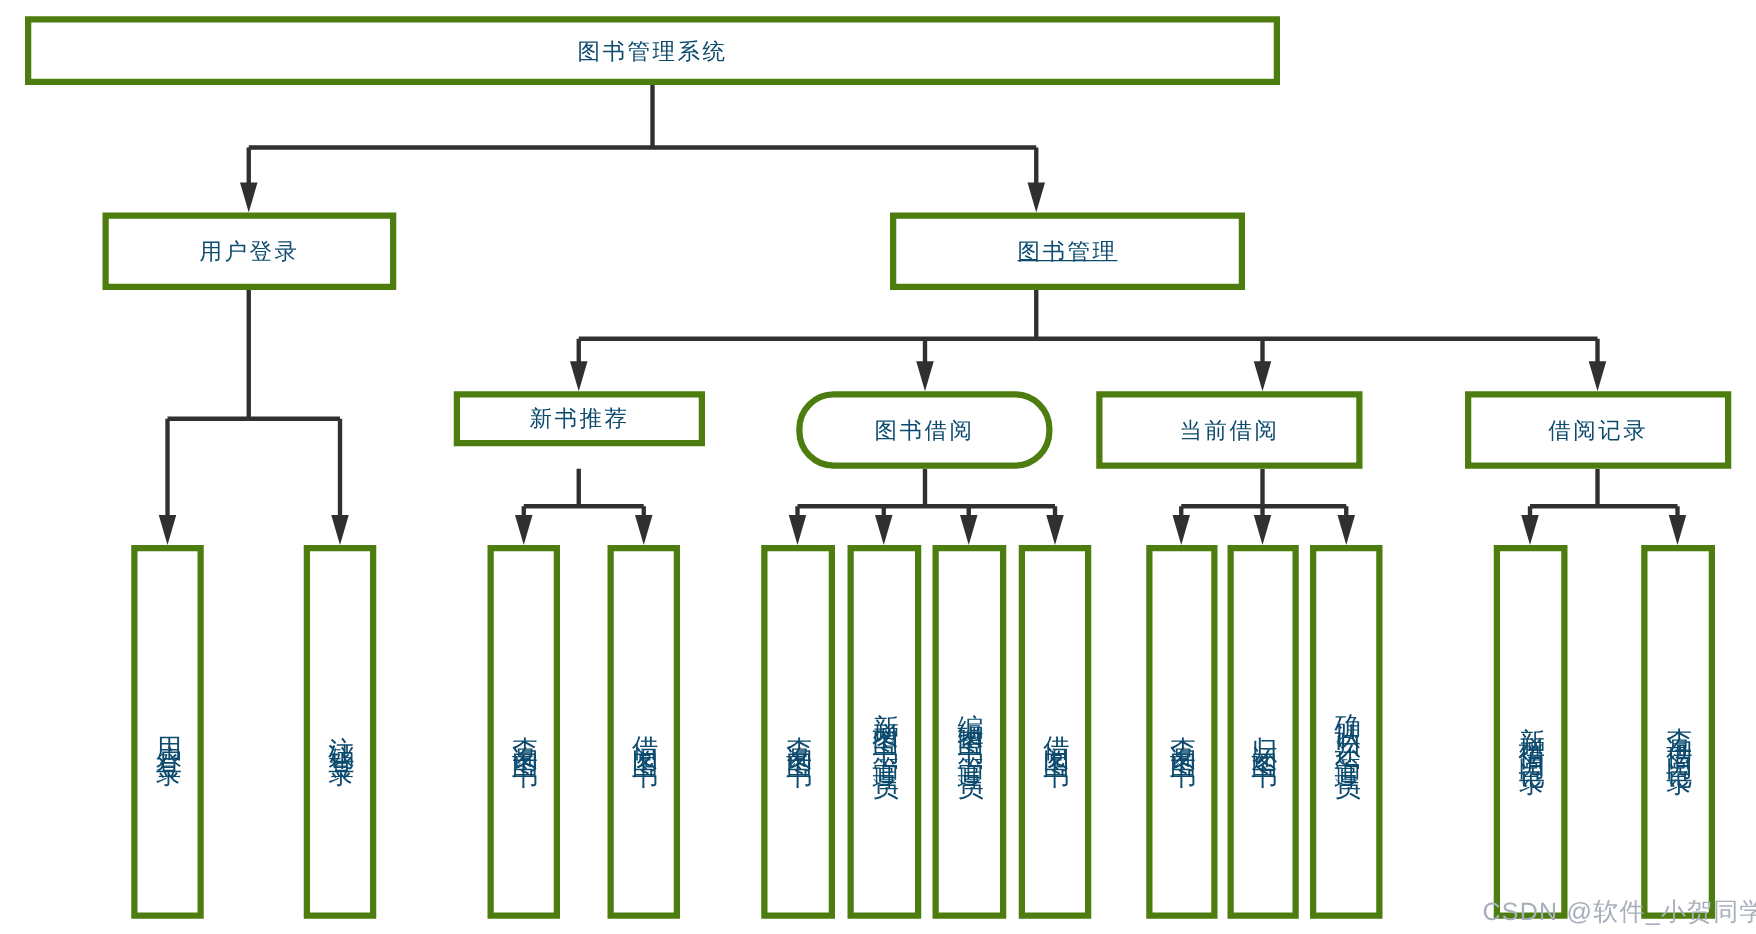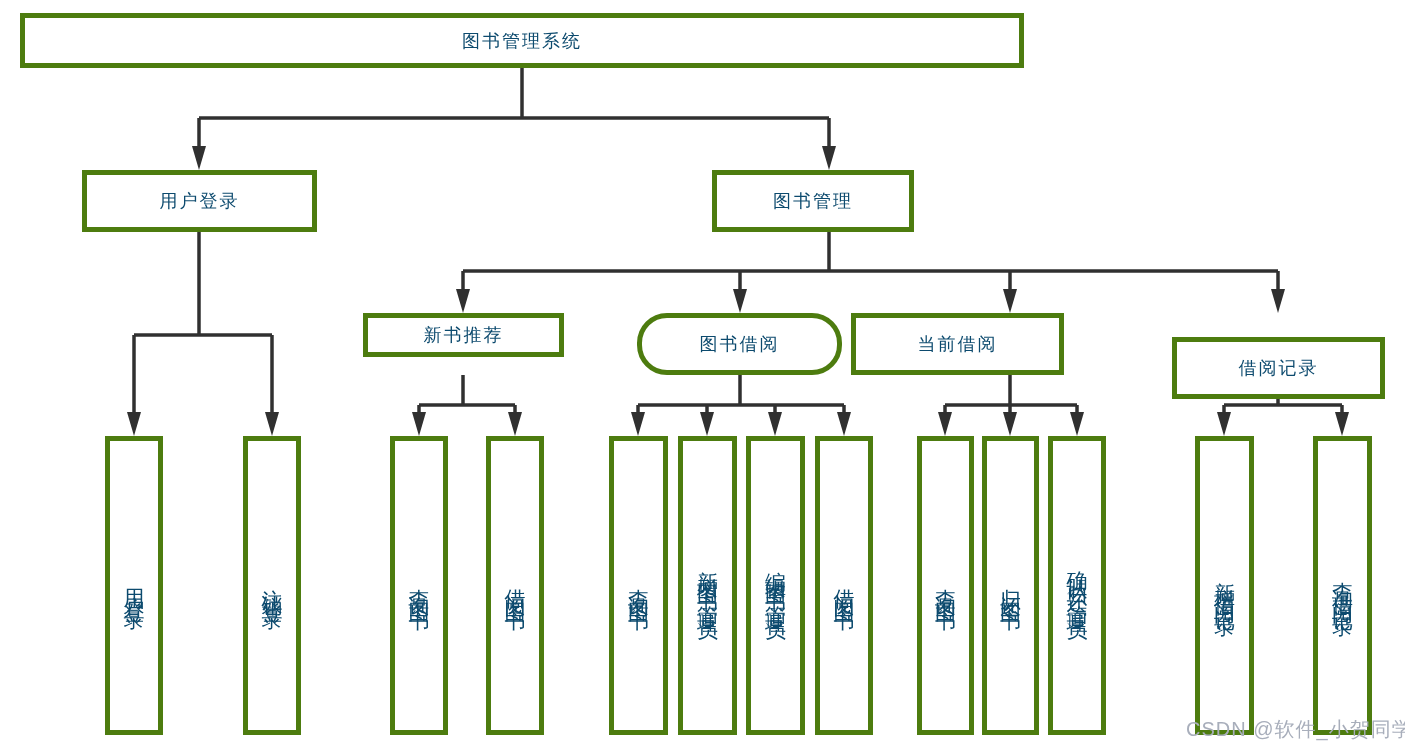--- a/index.html
+++ b/index.html
@@ -99,34 +99,34 @@
     </g>
   </svg>
 
   <div class="box h-box" style="left:20px;top:13px;width:1004px;height:55px;">
     <span>图书管理系统</span>
   </div>
 
   <div class="box h-box" style="left:82px;top:170px;width:235px;height:62px;">
     <span>用户登录</span>
   </div>
-  <div class="box h-box" style="left:712px;top:170px;width:202px;height:62px;">
+  <div class="box h-box" style="left:712px;top:170px;width:284px;height:62px;text-decoration:underline;">
     <span>图书管理</span>
   </div>
 
   <div class="box h-box" style="left:363px;top:313px;width:201px;height:44px;">
     <span>新书推荐</span>
   </div>
   <div class="box h-box" style="left:637px;top:313px;width:205px;height:62px;border-radius:30px;">
     <span>图书借阅</span>
   </div>
-  <div class="box h-box" style="left:851px;top:313px;width:213px;height:62px;">
+  <div class="box h-box" style="left:877px;top:313px;width:213px;height:62px;">
     <span>当前借阅</span>
   </div>
-  <div class="box h-box" style="left:1172px;top:313px;width:213px;height:62px;margin-top:24px;">
+  <div class="box h-box" style="left:1172px;top:313px;width:213px;height:62px;">
     <span>借阅记录</span>
   </div>
 
   <div class="box v-box" style="left:105px;top:436px;width:58px;height:299px;">
     <span class="v-text">用户登录</span>
   </div>
   <div class="box v-box" style="left:243px;top:436px;width:58px;height:299px;">
     <span class="v-text">注销登录</span>
   </div>
 

